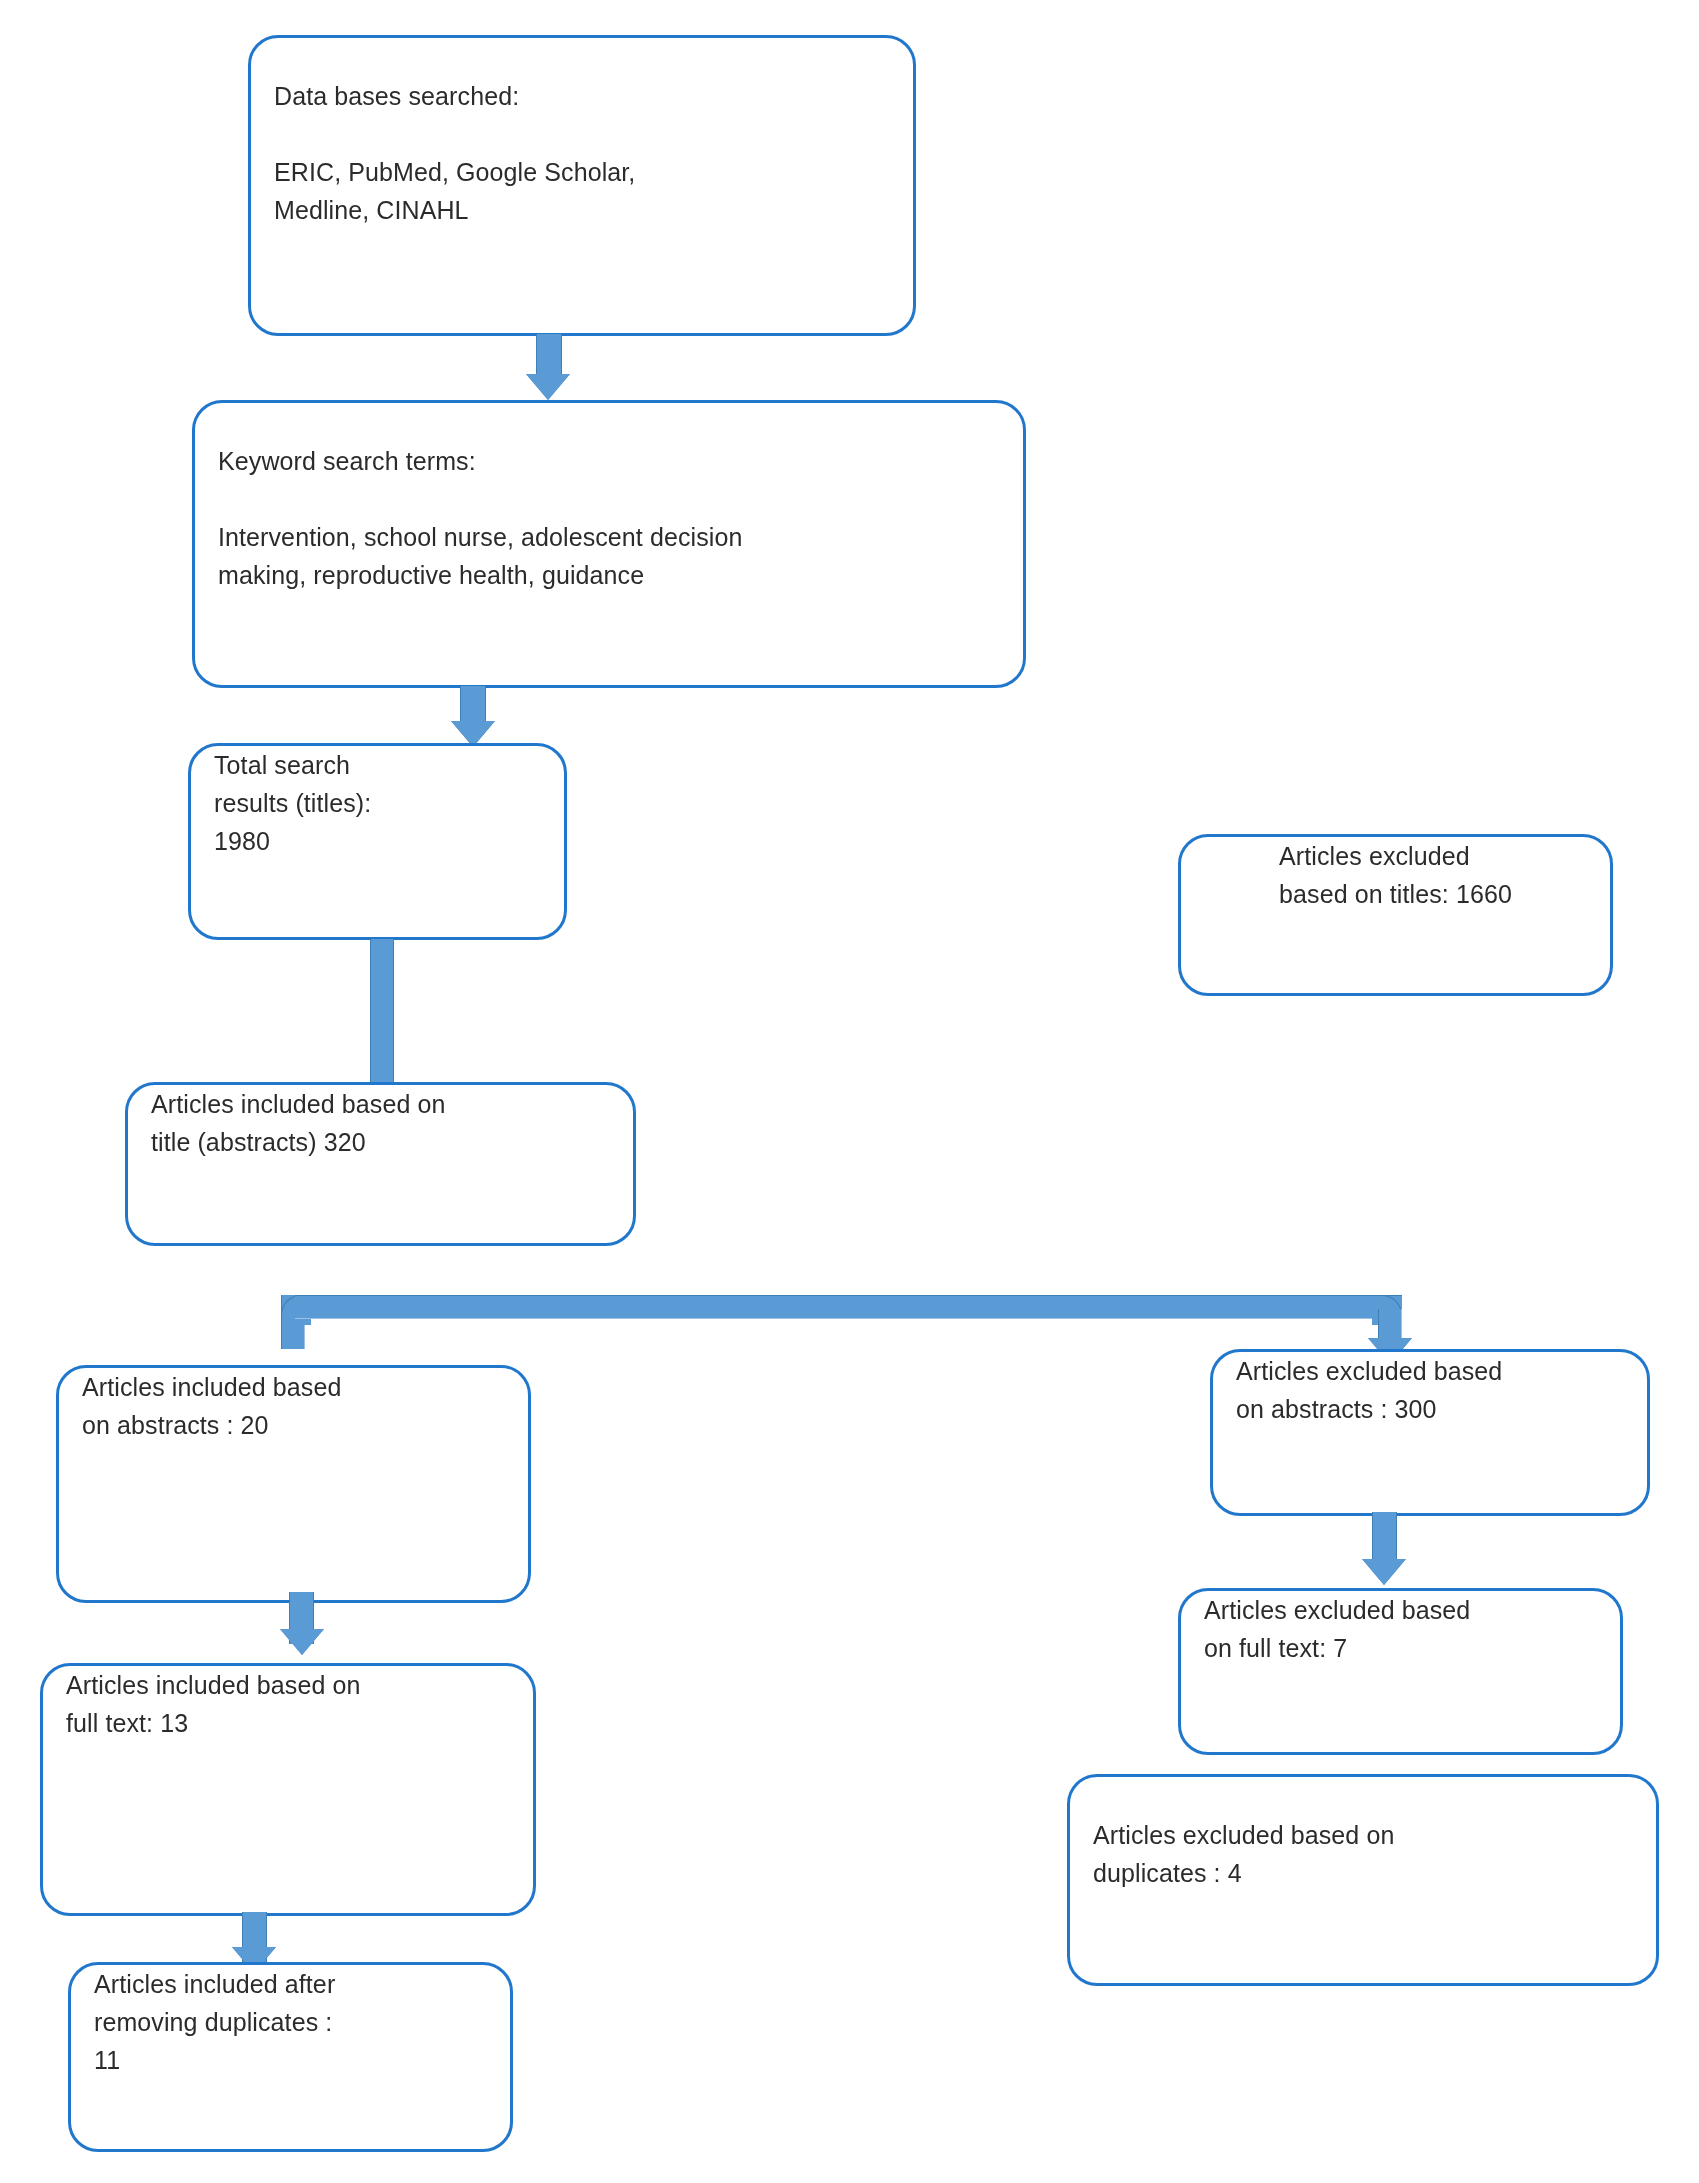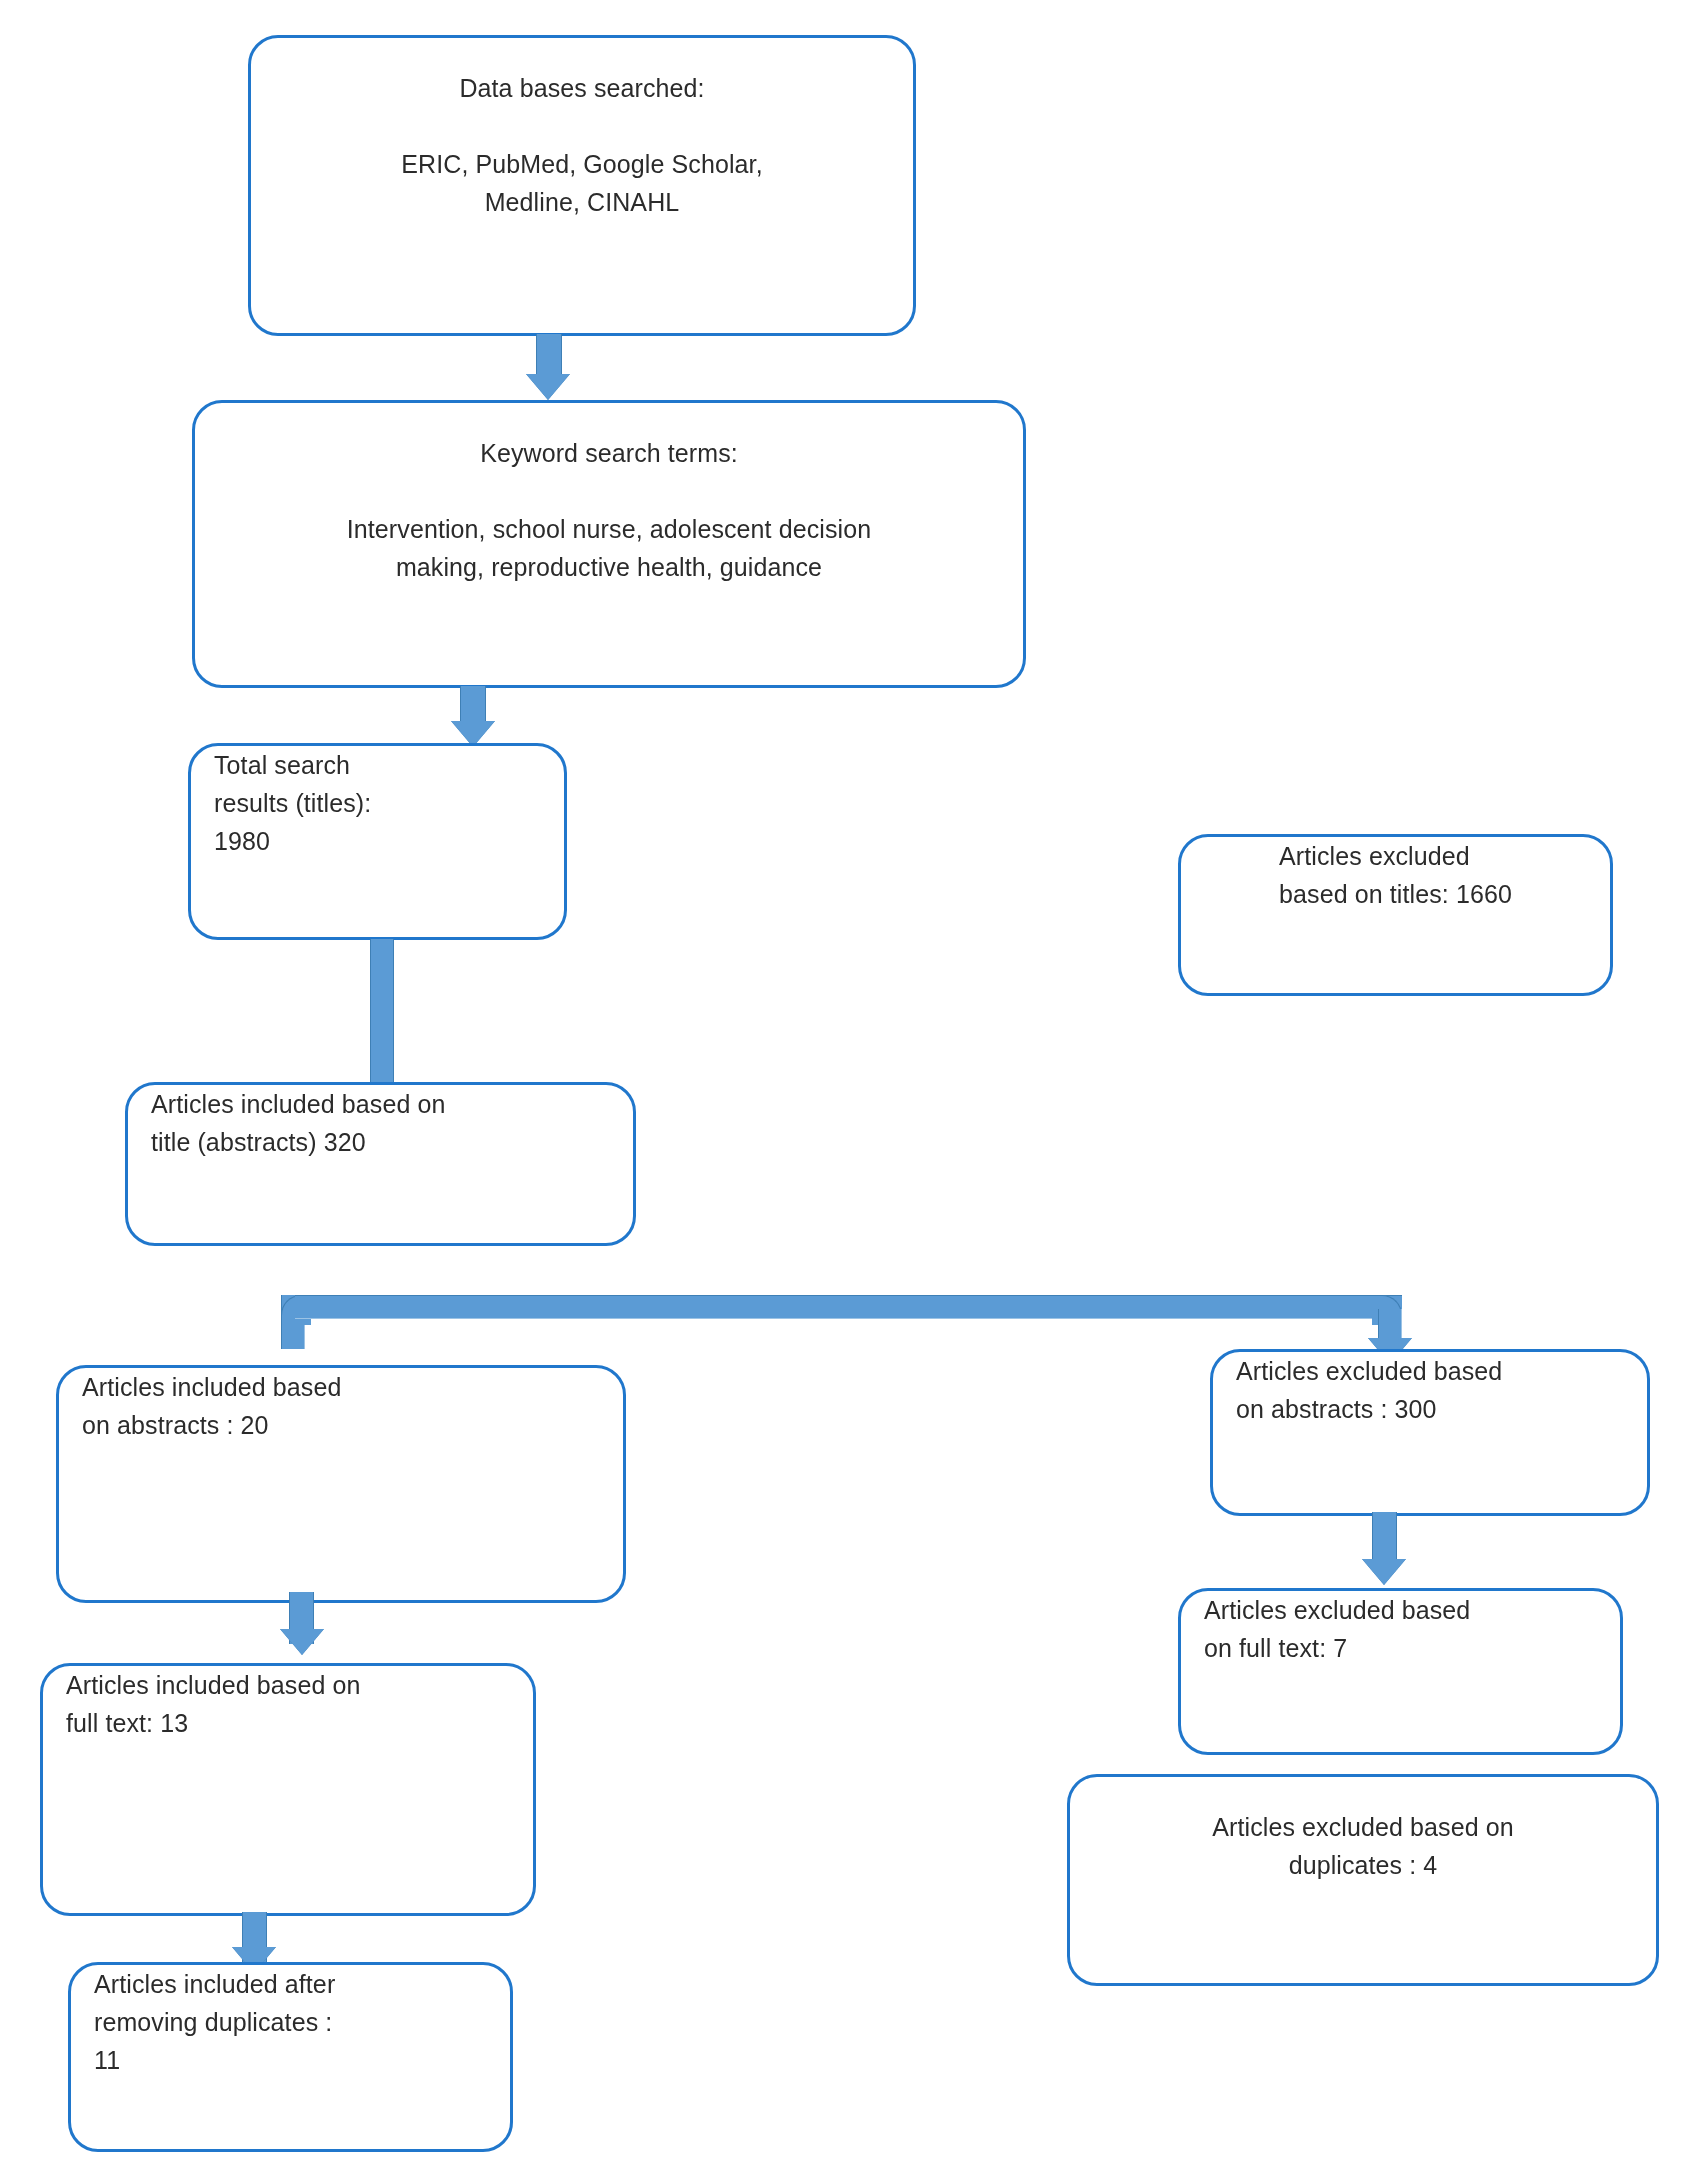--- a/index.html
+++ b/index.html
@@ -29,21 +29,21 @@
     display: flex;
     flex-direction: column;
     justify-content: flex-start;
     white-space: pre-line;
     letter-spacing: 0.1px;
   }
   .node .txt {
     display: block;
     white-space: pre-line;
   }
-  .pad-top-lg { padding-top: 31px; text-align: center; }
+  .pad-top-lg { padding-top: 39px; }
   .pad-top-md { }
   .conn-plain {
     position: absolute;
     background: #5B9BD5;
     border-left: 1.5px solid #3E7FB5;
     border-right: 1.5px solid #3E7FB5;
     box-sizing: border-box;
   }
   .arrowhead {
     position: absolute;
@@ -131,21 +131,21 @@
     <div class="elbow-h" style="left:295px; top:1295px; width:1107px; height:24px;"></div>
 
     <div class="elbow-corner" style="left:1372px; top:1295px; width:30px; height:30px;
          border-top-right-radius:20px; border-top:1.5px solid #3E7FB5; border-right:1.5px solid #3E7FB5;"></div>
 
     <div class="elbow-v" style="left:1378px; top:1309px; width:24px; height:40px;"></div>
 
     <div class="arrowhead" style="left:1368px; top:1338px;"></div>
   </div>
 
-  <div class="node pad-top-md" style="left:56px; top:1365px; width:570px; height:238px;">
+  <div class="node pad-top-md" style="left:56px; top:1365px; width:475px; height:238px;">
     <span class="txt">Articles included based
 on abstracts : 20</span>
   </div>
 
   <div class="node pad-top-md" style="left:1210px; top:1349px; width:440px; height:167px;">
     <span class="txt">Articles excluded based
 on abstracts : 300</span>
   </div>
 
   <div>

